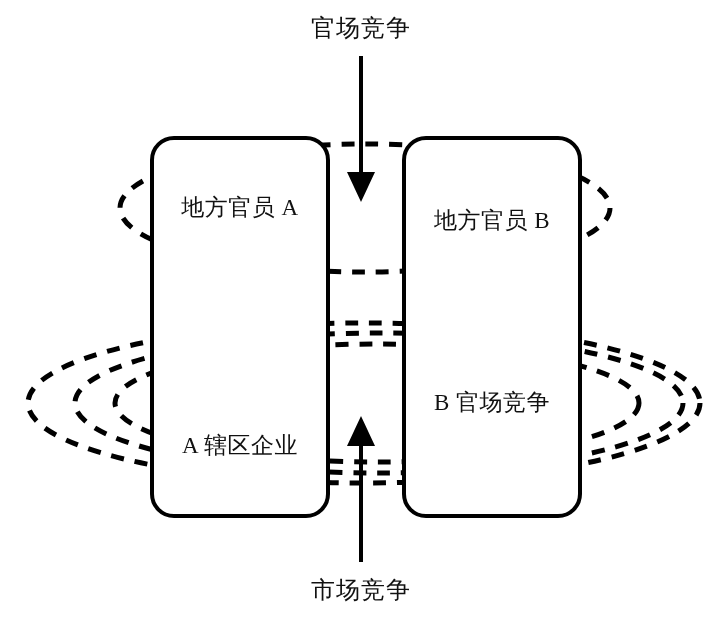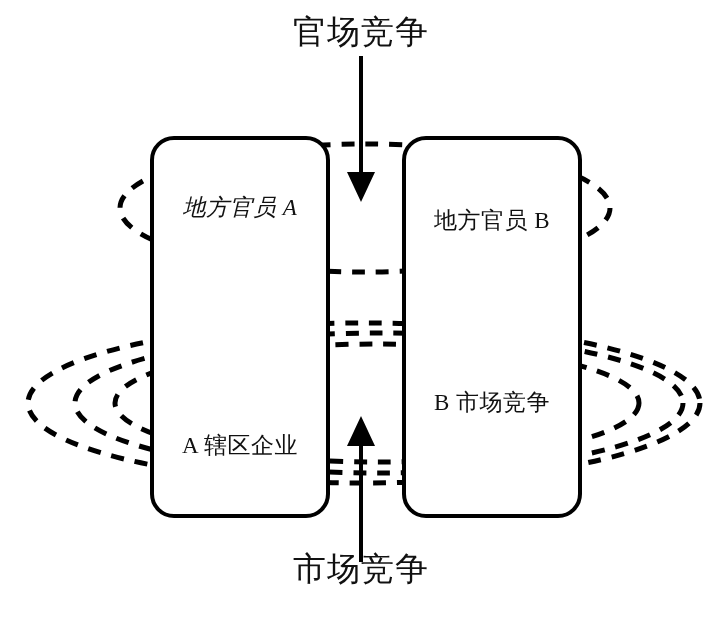--- a/index.html
+++ b/index.html
@@ -50,32 +50,32 @@
     text-align: center;
     font-size: 23px;
     color: #111111;
     letter-spacing: 0.5px;
     white-space: nowrap;
     line-height: 1;
   }
   .flow-label {
     position: absolute;
     text-align: center;
-    font-size: 33px;
+    font-size: 24px;
     color: #111111;
     letter-spacing: 1px;
     white-space: nowrap;
     line-height: 1;
   }
-  #label-official-a { left: 152px; top: 196px; width: 176px; font-style: italic; }
+  #label-official-a { left: 152px; top: 196px; width: 176px; }
   #label-official-b { left: 404px; top: 209px; width: 176px; }
   #label-firms-a    { left: 152px; top: 391px; width: 176px; margin-top: 43px; }
   #label-firms-b    { left: 404px; top: 391px; width: 176px; }
   #label-top-flow    { left: 241px; top: 16px;  width: 240px; }
-  #label-bottom-flow { left: 241px; top: 553px; width: 240px; }
+  #label-bottom-flow { left: 241px; top: 578px; width: 240px; }
 </style>
 </head>
 <body>
 
 <div id="diagram-root">
 
   <svg id="diagram-svg" viewBox="0 0 716 626">
 
     <g>
       <ellipse class="ellipse-dashed" cx="364" cy="403" rx="336" ry="80"></ellipse>
@@ -101,19 +101,19 @@
     </g>
 
   </svg>
 
   <div class="node-label" id="label-official-a">地方官员 A</div>
 
   <div class="node-label" id="label-official-b">地方官员 B</div>
 
   <div class="node-label" id="label-firms-a">A 辖区企业</div>
 
-  <div class="node-label" id="label-firms-b">B 市场竞争</div>
+  <div class="node-label" id="label-firms-b">B 官场竞争</div>
 
   <div class="flow-label" id="label-top-flow">官场竞争</div>
 
   <div class="flow-label" id="label-bottom-flow">市场竞争</div>
 
 </div>
 
 </body></html>

